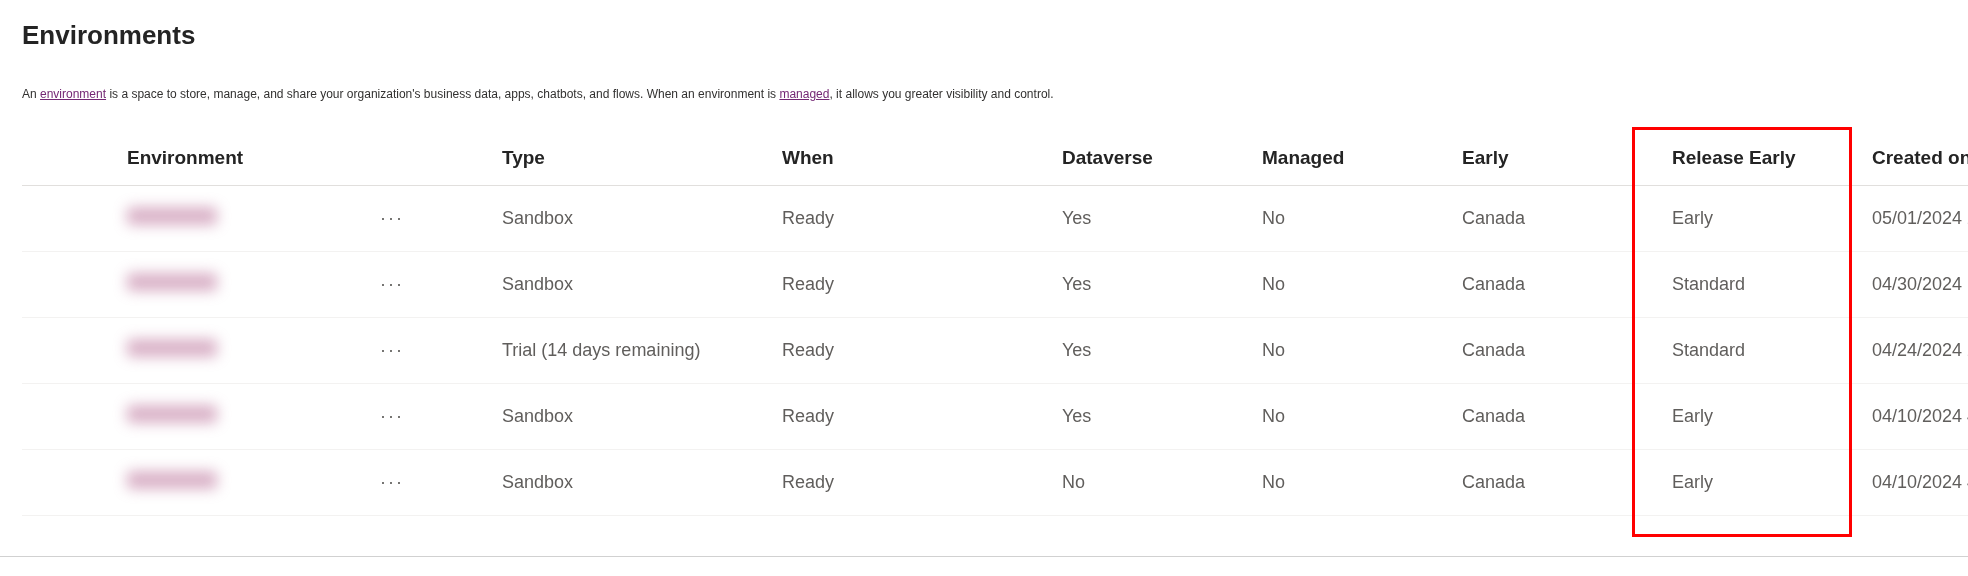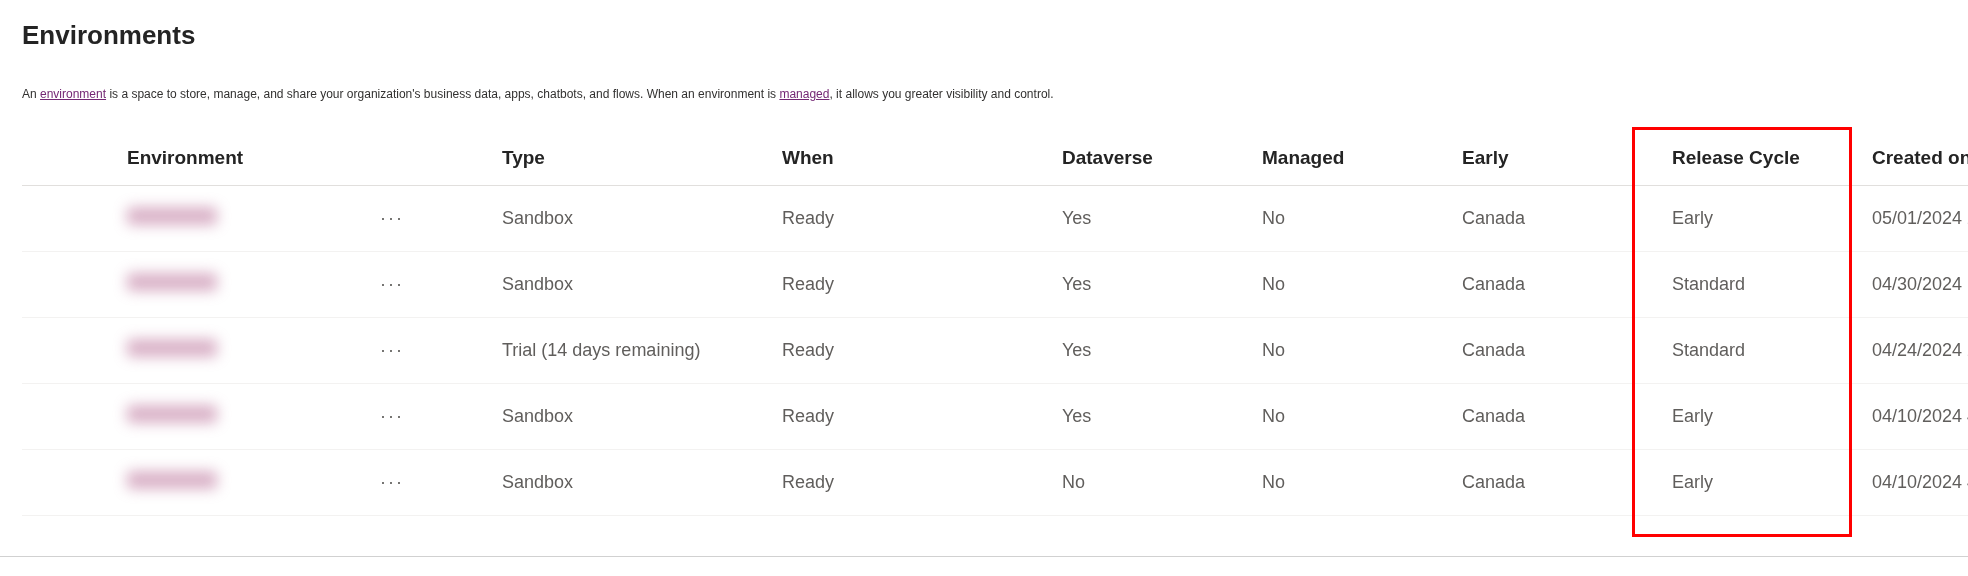--- a/index.html
+++ b/index.html
@@ -122,21 +122,21 @@
       <thead>
         <tr>
           <th class="col-checkbox"></th>
           <th class="col-env">Environment</th>
           <th class="col-actions"></th>
           <th class="col-type">Type</th>
           <th class="col-state">When</th>
           <th class="col-dataverse">Dataverse</th>
           <th class="col-managed">Managed</th>
           <th class="col-region">Early</th>
-          <th class="col-release">Release Cycle</th>
+          <th class="col-release">Release Early</th>
           <th class="col-created">
             <span>Created on</span>
             
           </th>
         </tr>
       </thead>
       <tbody id="table-body">
 
       <tr>
             <td class="col-checkbox"></td>

